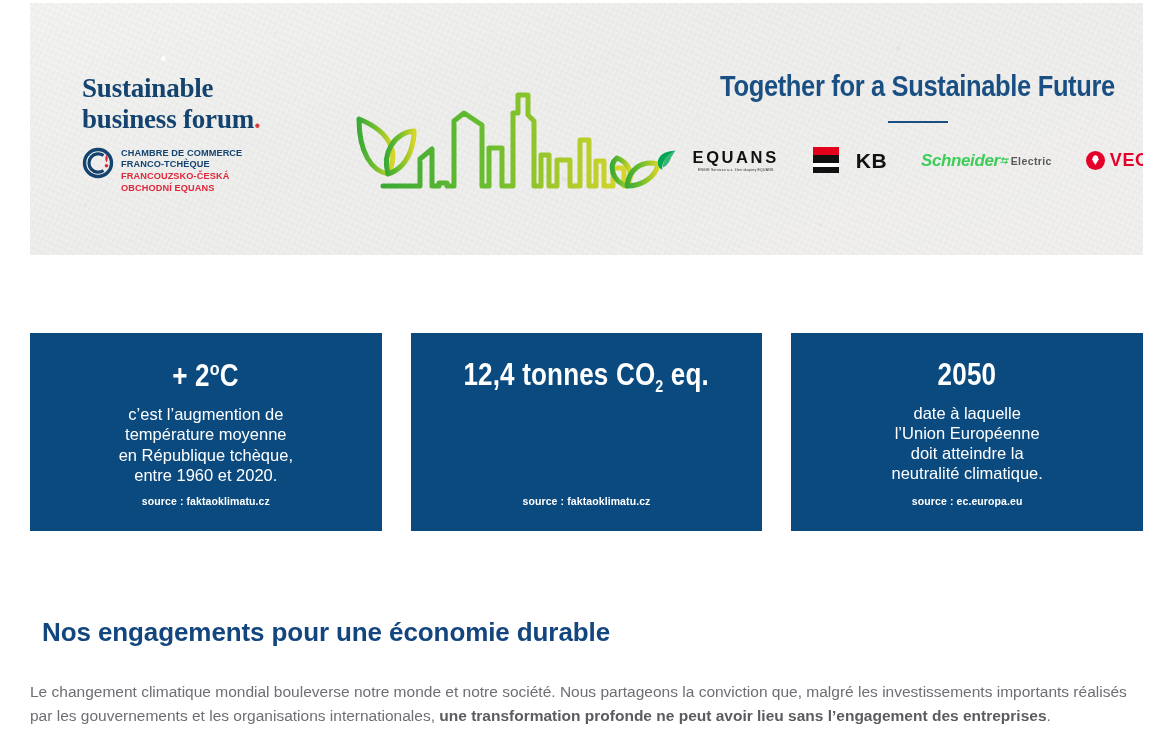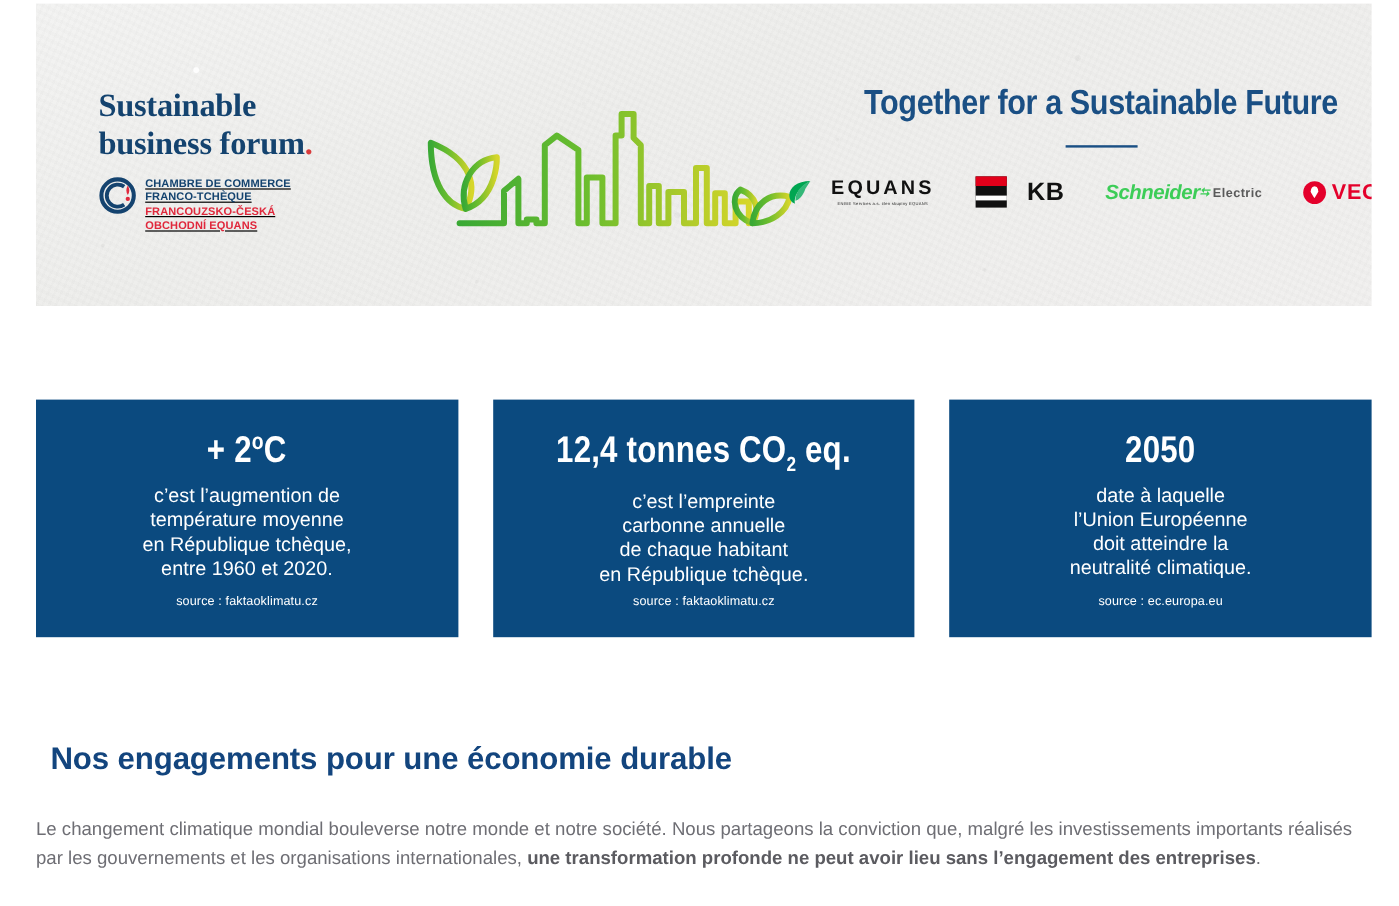--- a/index.html
+++ b/index.html
@@ -49,21 +49,21 @@
     font-size: 27px;
     line-height: 1.16;
     color:#14436f;
     letter-spacing:-0.2px;
     white-space: pre-line;
   }
   .forum-title .dot { color:#d93b3b; }
 
   .cci-row { display:flex; align-items:flex-start; gap:7px; margin-top:11px; }
   .cci-mark { width:32px; height:32px; flex:none; position:relative; }
-  .cci-text { padding-top:1px;text-decoration:underline; }
+  .cci-text { padding-top:1px; }
   .cci-line {
     font-size:9.2px; font-weight:700; line-height:1.28;
     letter-spacing:0.1px; color:#14436f; white-space:nowrap;
   }
   .cci-line.red { color:#e0283c; }
 
   
   .skyline { position:absolute; left:312px; top:50px; width:330px; height:140px; }
 
   
@@ -133,21 +133,21 @@
     font-weight:700; font-size:31px; line-height:1;
     letter-spacing:0.2px; transform:scaleX(0.84); transform-origin:center;
     white-space:nowrap;
   }
   .card-figure sup { font-size:0.62em; vertical-align:super; }
   .card-figure sub { font-size:0.55em; vertical-align:sub; }
   .card-body {
     margin-top:13px; font-size:16.5px; line-height:1.22; font-weight:400;
     white-space:pre-line;
   }
-  .card-source { margin-top:auto; margin-bottom:24px; font-size:10.5px; font-weight:400; letter-spacing:0.1px; }
+  .card-source { margin-top:auto; margin-bottom:24px; font-size:10.5px; font-weight:700; letter-spacing:0.1px; }
 
   
   .content { position:absolute; left:30px; top:605px; width:1110px; }
   .section-heading {
     font-size:26px; font-weight:700; color:#13457e; letter-spacing:-0.1px;
     margin:12px; line-height:1.2;
   }
   .paragraph {
     margin:32px 0 0; font-size:15.5px; line-height:1.52; color:#6e6e74;
   }
@@ -266,24 +266,20 @@
       <div class="card-figure">+ 2<sup>o</sup>C</div>
       <div class="card-body">c’est l’augmention de
 température moyenne
 en République tchèque,
 entre 1960 et 2020.</div>
       <div class="card-source">source : faktaoklimatu.cz</div>
     </div>
 
     <div class="card">
       <div class="card-figure">12,4 tonnes CO<sub>2</sub> eq.</div>
-      <div class="card-body">c’est l’empreinte
-carbonne annuelle
-de chaque habitant
-en République tchèque.</div>
       <div class="card-source">source : faktaoklimatu.cz</div>
     </div>
 
     <div class="card">
       <div class="card-figure">2050</div>
       <div class="card-body">date à laquelle
 l’Union Européenne
 doit atteindre la
 neutralité climatique.</div>
       <div class="card-source">source : ec.europa.eu</div>

